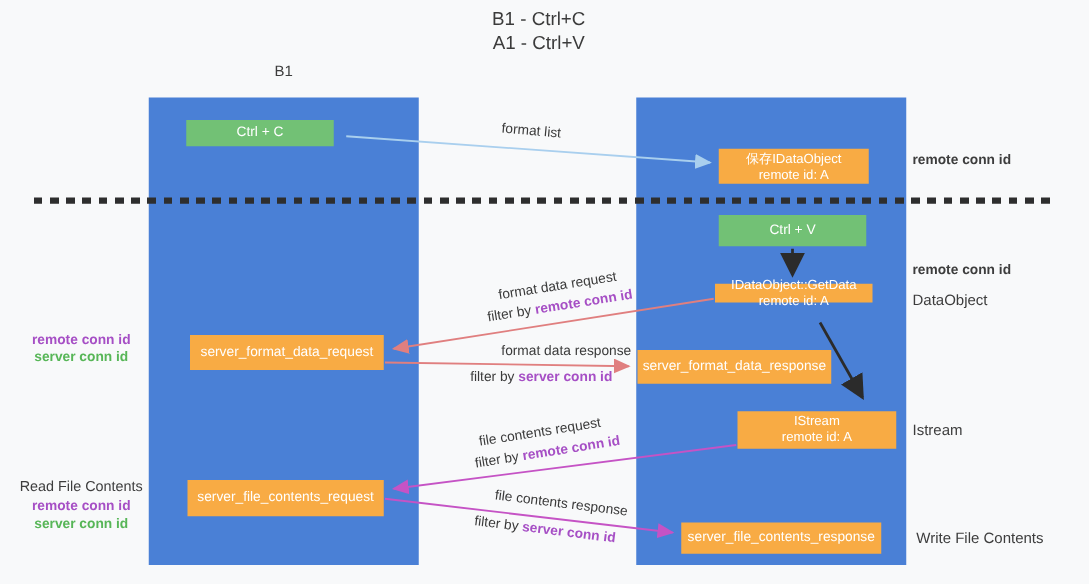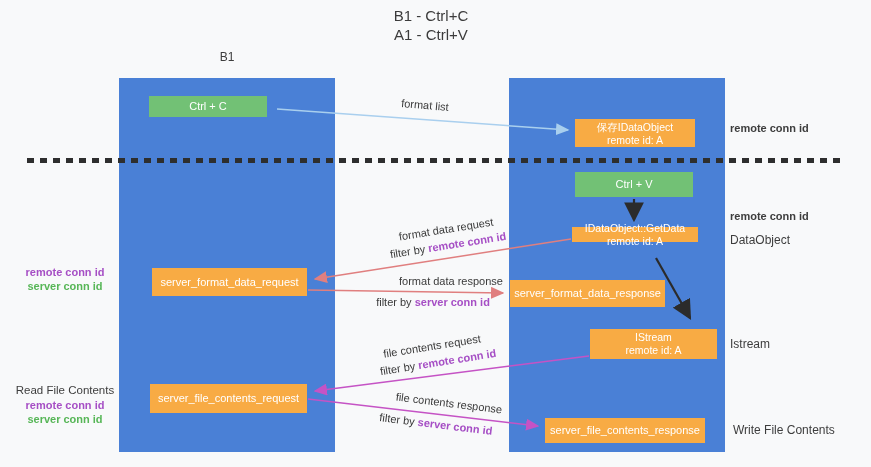--- a/index.html
+++ b/index.html
@@ -125,21 +125,21 @@
   <line x1="308" y1="399" x2="538" y2="426" stroke="#c553c5" stroke-width="1.5" marker-end="url(#mMagenta)"></line>
 </svg>
 
 <div class="abs edge-label" style="left:355px; top:99px; width:140px; transform:rotate(5deg);">format list</div>
 
 <div class="abs edge-label" style="left:376px; top:223px; width:140px; transform:rotate(-9deg);">format data request</div>
 <div class="abs edge-label" style="left:378px; top:239px; width:140px; transform:rotate(-9deg);">
   <span>filter by </span><span class="purple">remote conn id</span>
 </div>
 
-<div class="abs edge-label" style="left:381px; top:275px; width:140px;">format data response</div>
+<div class="abs edge-label" style="left:365px; top:275px; width:140px;text-align:right;">format data response</div>
 <div class="abs edge-label" style="left:363px; top:296px; width:140px;">
   <span>filter by </span><span class="purple">server conn id</span>
 </div>
 
 <div class="abs edge-label" style="left:362px; top:340px; width:140px; transform:rotate(-9deg);">file contents request</div>
 <div class="abs edge-label" style="left:368px; top:356px; width:140px; transform:rotate(-9deg);">
   <span>filter by </span><span class="purple">remote conn id</span>
 </div>
 
 <div class="abs edge-label" style="left:379px; top:397px; width:140px; transform:rotate(7deg);">file contents response</div>

